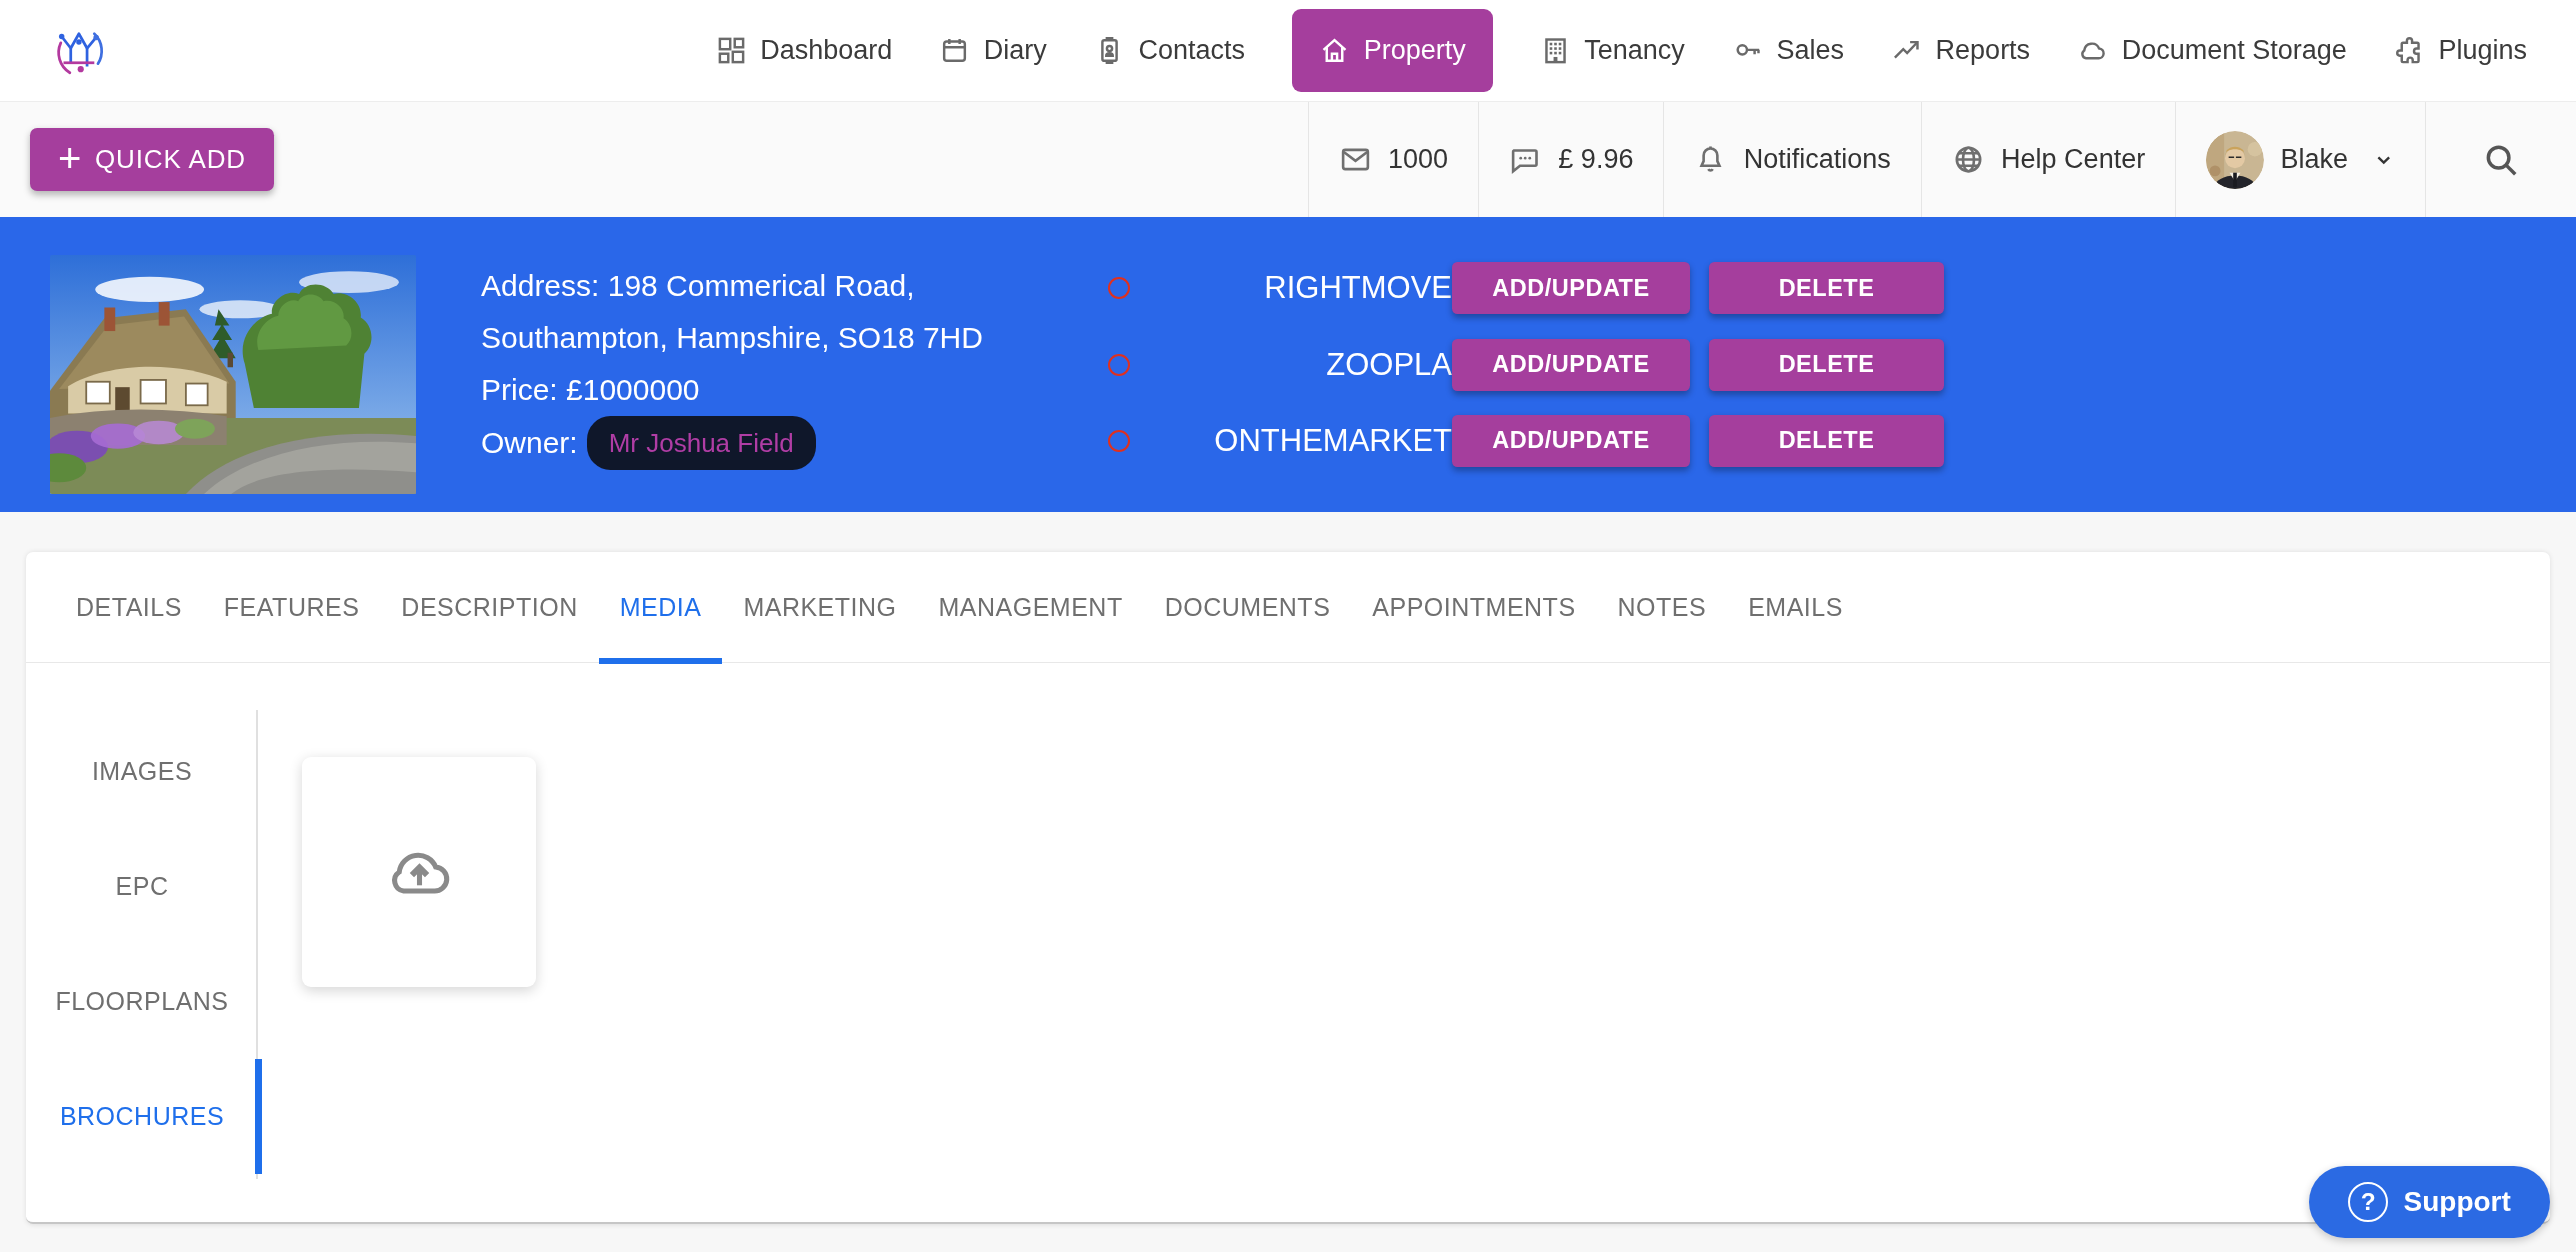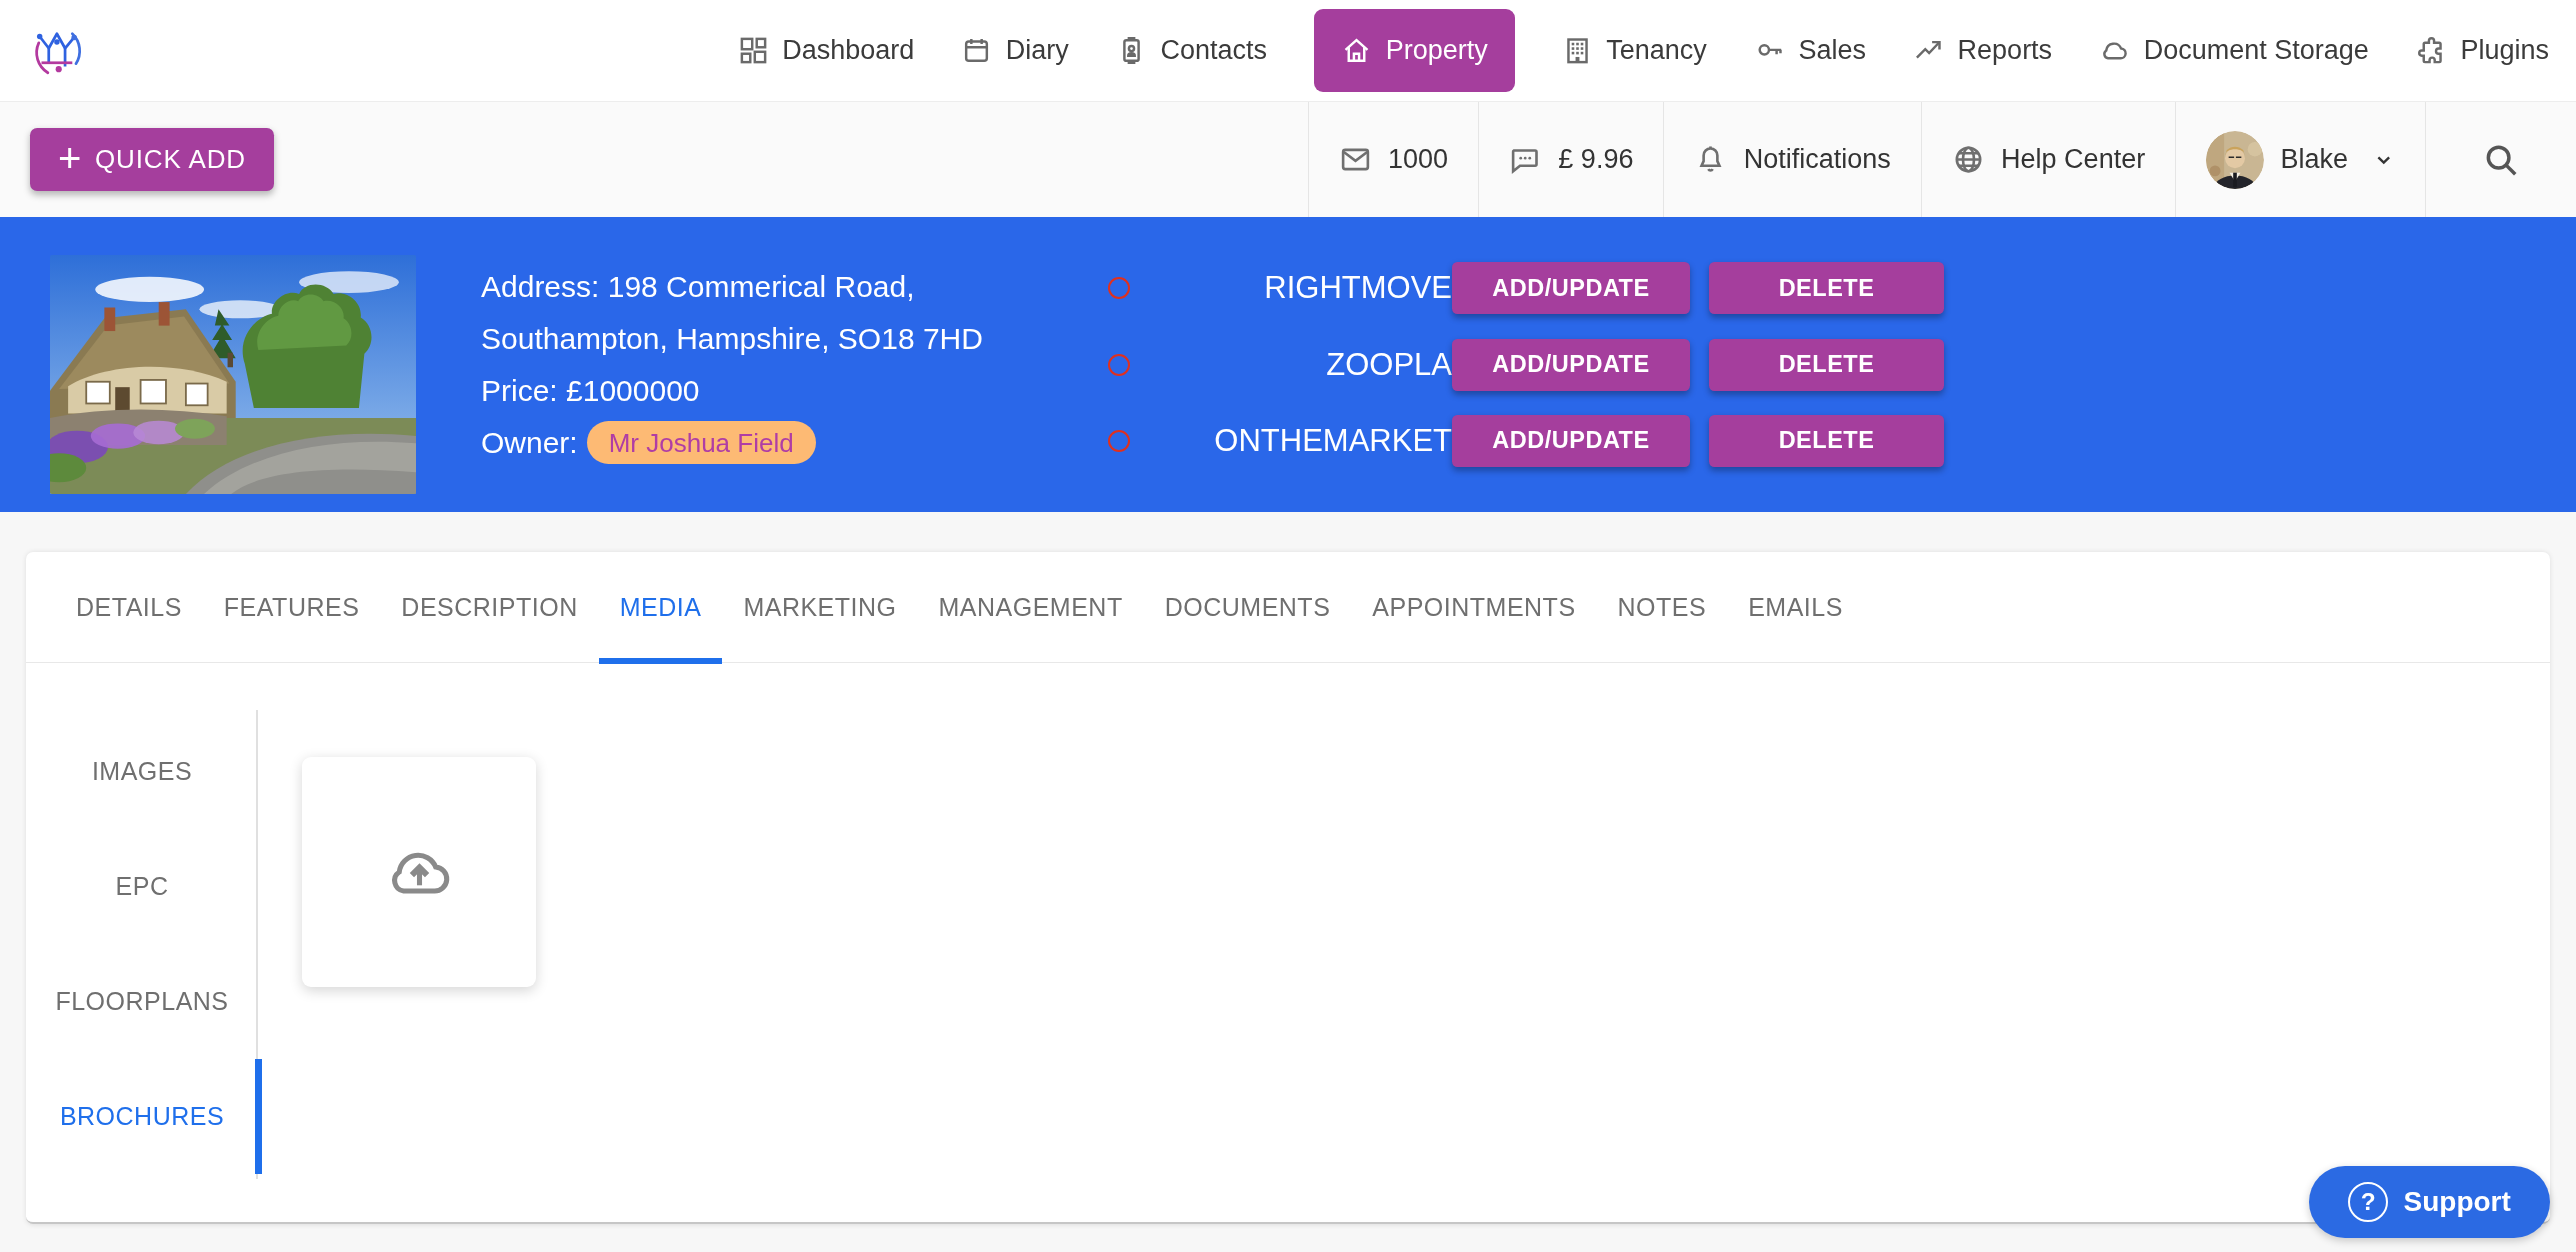--- a/index.html
+++ b/index.html
@@ -9,21 +9,21 @@
     background:#f7f7f7;
     position:relative;
     overflow:hidden;
     color:#3b3b3b;
   }
 
   
   .topnav {
     height:101px; background:#ffffff;
     display:flex; align-items:center;
-    padding:0 27px;
+    padding:0 49px;
   }
   .logo { width:58px; height:58px; }
   .nav-items { margin-left:auto; display:flex; align-items:center; gap:47px; }
   .nav-item {
     display:flex; align-items:center; gap:13.6px;
     font-size:27px; color:#3b3b3b; cursor:pointer; white-space:nowrap;
   }
   .nav-item .nicon { width:31px; height:31px; color:#6a6a6a; display:inline-flex; }
   .nav-item .nicon svg { width:100%; height:100%; }
   .nav-item.active {
@@ -70,22 +70,22 @@
     width:366px; height:239px; margin-top:20px;
     border-radius:1.8px; overflow:hidden; flex:0 0 auto;
   }
   .photo svg { width:100%; height:100%; display:block; }
   .prop-info {
     margin-left:65px; width:602px;
     color:#ffffff; font-size:30px; line-height:52px;
   }
   .owner-row { display:flex; align-items:center; gap:9px; }
   .owner-chip {
-    background:#fdba74; color:#b03da5;
-    height:43px; padding:0 22px; border-radius:23.5px;
+    background:#0f172a; color:#b03da5;
+    height:54px; padding:0 22px; border-radius:23.5px;
     font-size:26px; display:inline-flex; align-items:center;
   }
   .portals { margin-left:25px; width:344px; display:flex; flex-direction:column; gap:24.4px; }
   .portal-row { height:52px; display:flex; align-items:center; gap:11.8px;justify-content:space-between; }
   .portal-dot {
     width:22px; height:22px; border:2.7px solid #e0301e;
     border-radius:50%; flex:0 0 auto;
   }
   .portal-name { color:#fff; font-size:31px; }
   .portal-btns { display:flex; flex-direction:column; gap:24.4px; }

